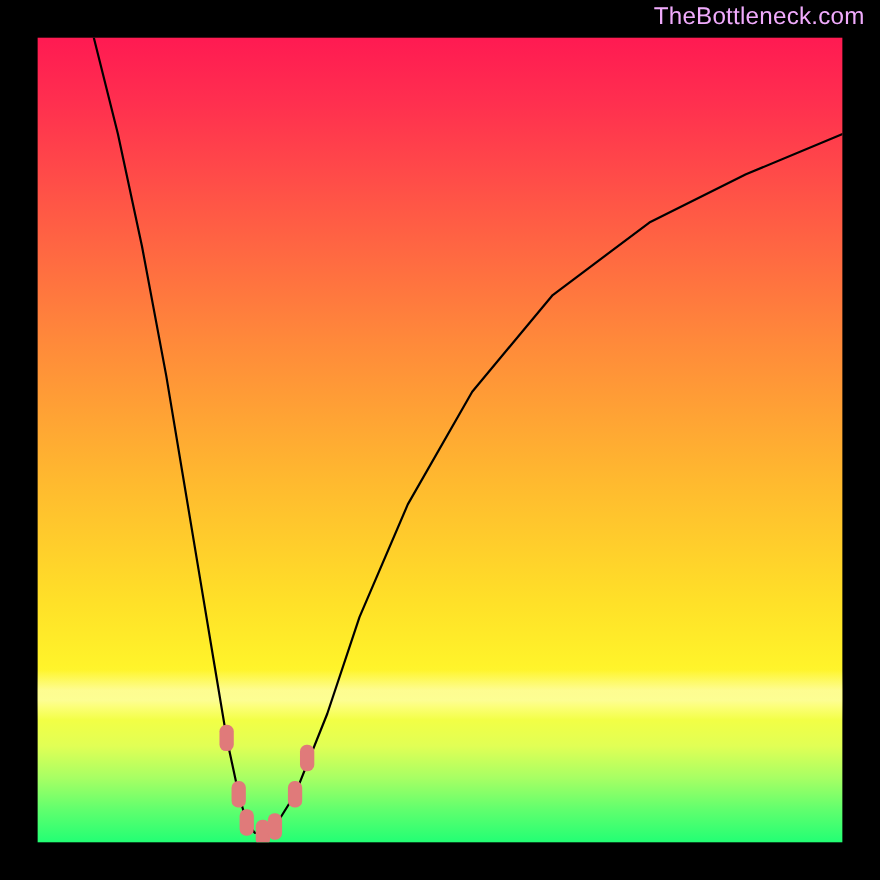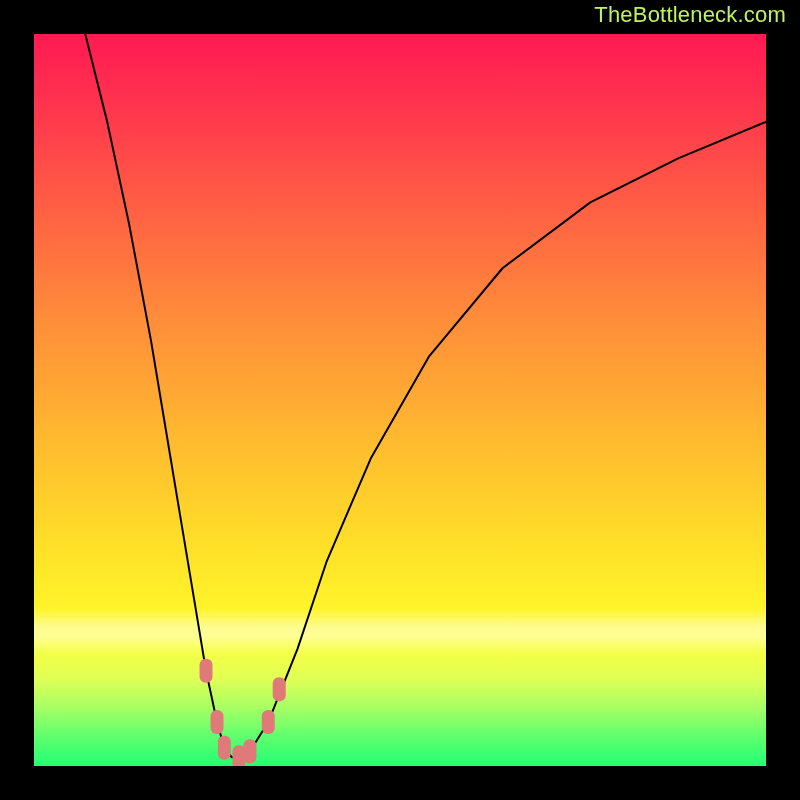--- a/index.html
+++ b/index.html
@@ -58,21 +58,21 @@
     top: 0;
     width: 732px;
     height: 732px;
   }
   .attribution {
     position: absolute;
     top: 2px;
     right: 14px;
     font-family: Arial, Helvetica, sans-serif;
     font-size: 22px;
-    color: #bef264;
+    color: #f0abfc;
     letter-spacing: 0.2px;
   }
 </style>
 </head>
 <body>
 
 <div class="frame">
   <div class="gradient"></div>
   <div class="pale-band"></div>
   <svg class="curve-layer" viewBox="0 0 732 732" preserveAspectRatio="none">

